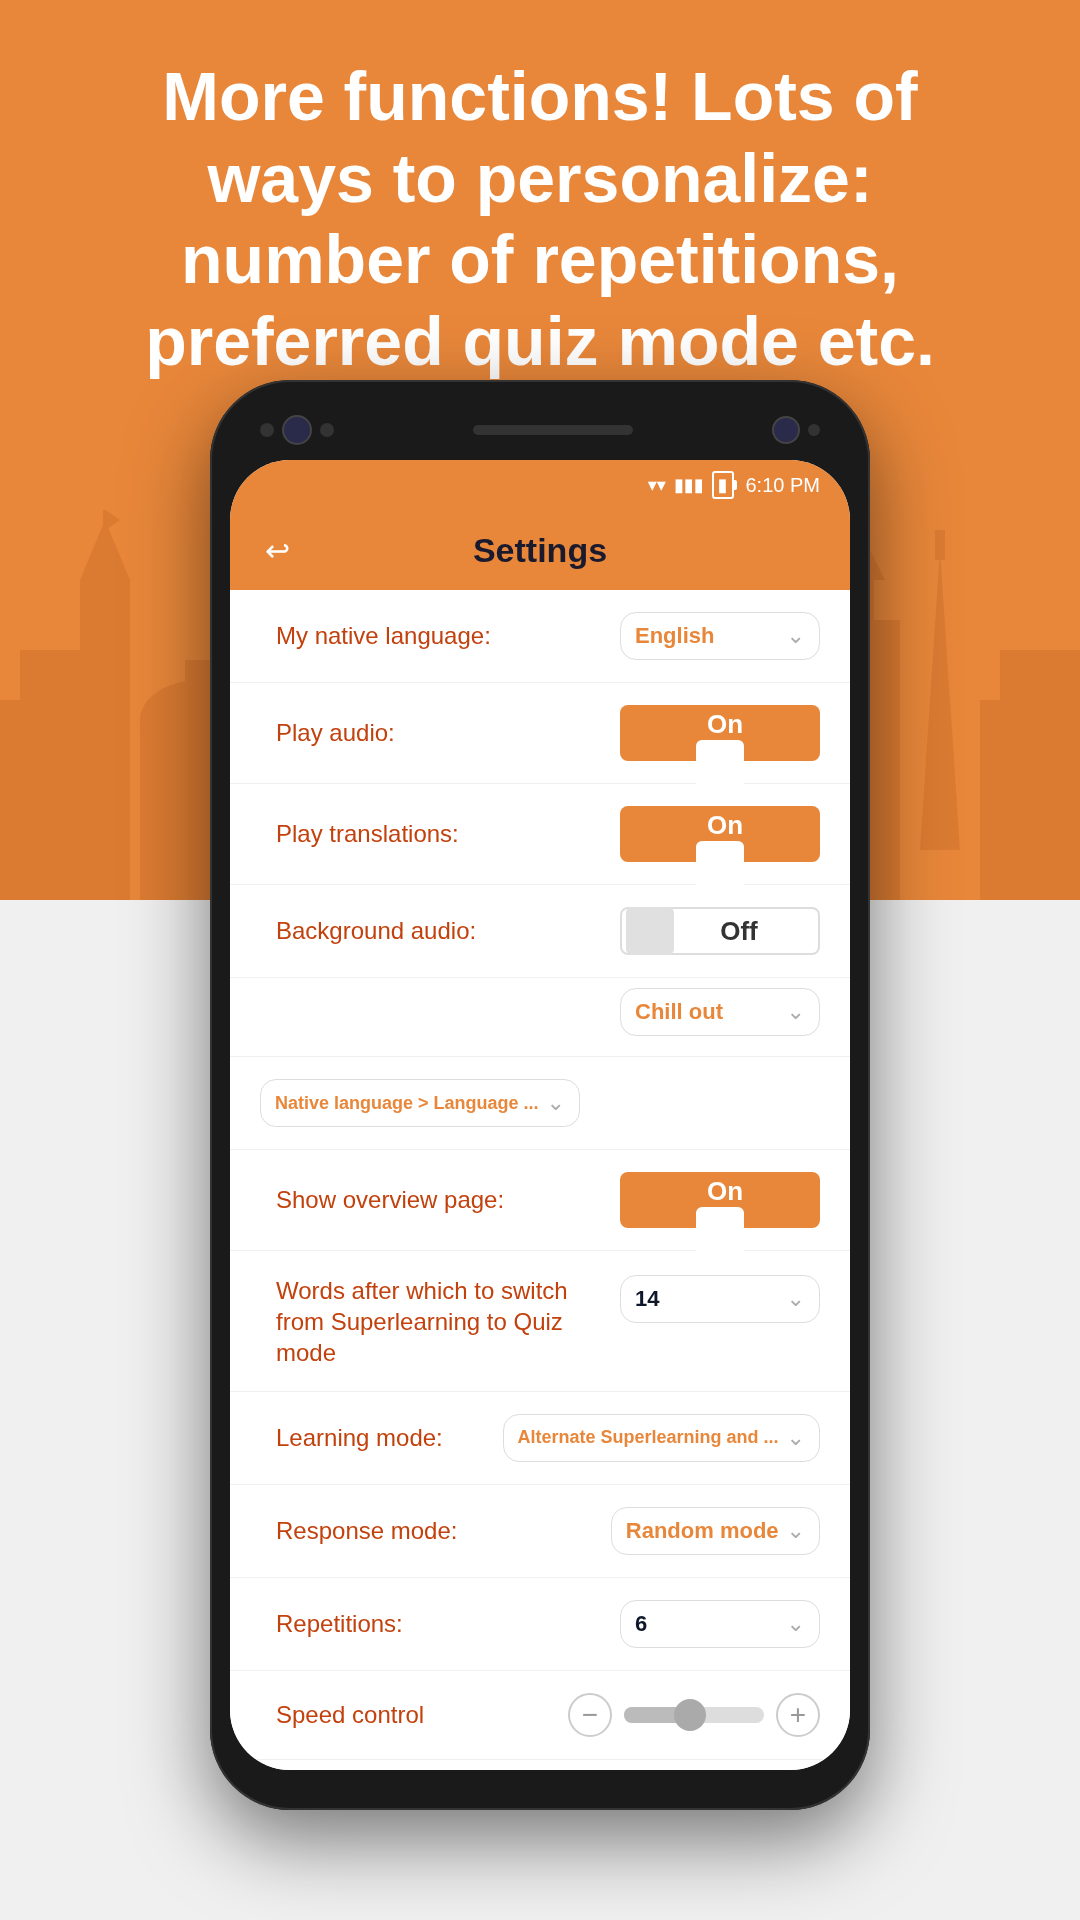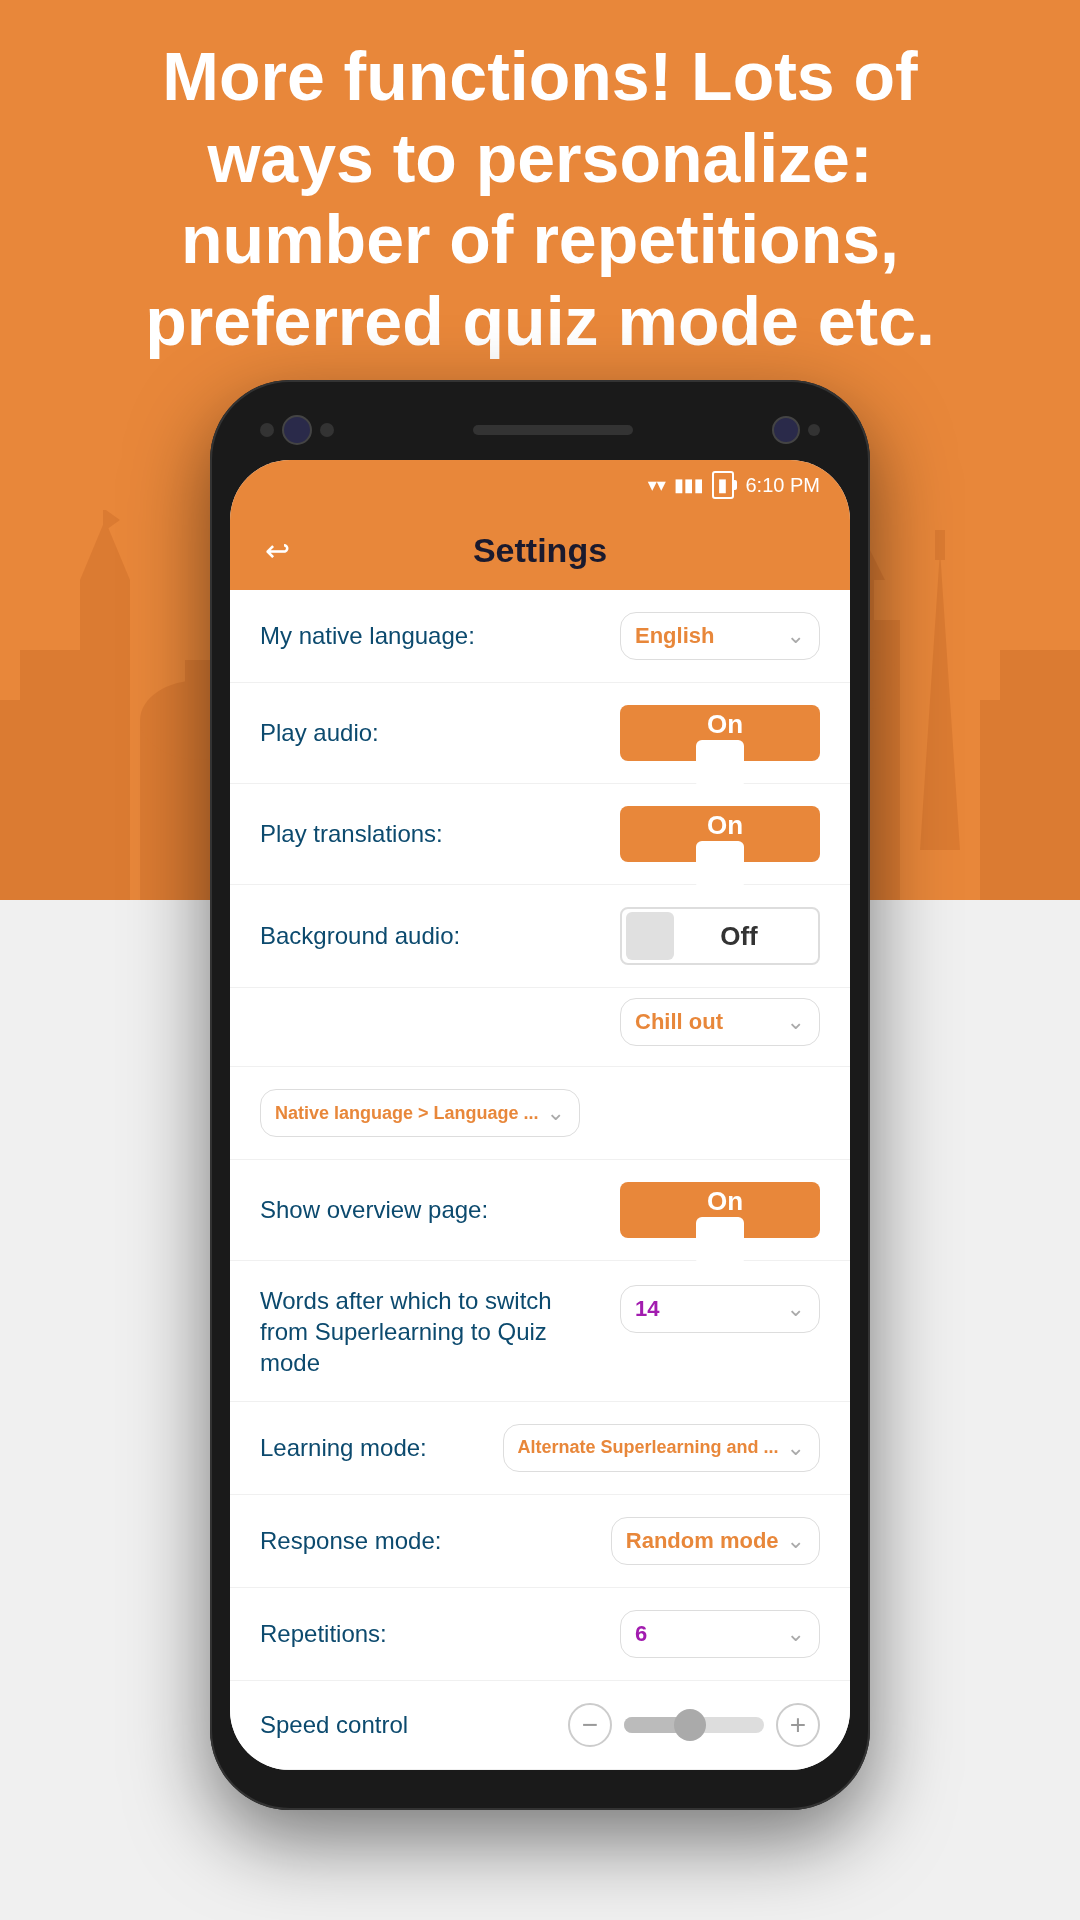--- a/index.html
+++ b/index.html
@@ -25,20 +25,21 @@
     .header-text {
       position: relative;
       z-index: 10;
       text-align: center;
       padding: 36px 80px 40px;
       color: white;
       font-size: 68px;
       font-weight: 900;
       line-height: 1.2;
       text-shadow: none;
+      margin-top: 20px;
     }
 
     
     .bottom-bg {
       position: absolute;
       bottom: 0; left: 0; right: 0;
       height: 1020px;
       background: #f0f0f0;
     }
 
@@ -180,24 +181,25 @@
       display: flex;
       align-items: center;
       justify-content: space-between;
       padding: 22px 30px;
       border-bottom: 1px solid #f0f0f0;
       min-height: 80px;
     }
 
     .setting-label {
       font-size: 24px;
-      color: #0c4a6e;
+      color: #c2410c;
       flex: 1;
       max-width: 300px;
       line-height: 1.3;
+      margin-left: 16px;
     }
 
     .setting-control {
       flex: 0 0 auto;
     }
 
     
     .toggle-on {
       width: 200px;
       height: 56px;
@@ -225,21 +227,21 @@
       width: 48px;
       height: 48px;
       background: white;
       border-radius: 6px;
       flex-shrink: 0;
     }
 
     
     .toggle-off {
       width: 200px;
-      height: 58px;
+      height: 48px;
       background: white;
       border: 2px solid #ddd;
       border-radius: 8px;
       display: flex;
       align-items: center;
       justify-content: flex-end;
       padding: 4px;
       position: relative;
       cursor: pointer;
     }
@@ -274,21 +276,21 @@
     }
 
     .dropdown-value {
       flex: 1;
       font-size: 22px;
       color: #E8873A;
       font-weight: 600;
     }
 
     .dropdown-value.dark {
-      color: #a21caf;
+      color: #0f172a;
     }
 
     .dropdown-arrow {
       color: #aaa;
       font-size: 22px;
       margin-left: 8px;
     }
 
     
     .setting-row-chill {

